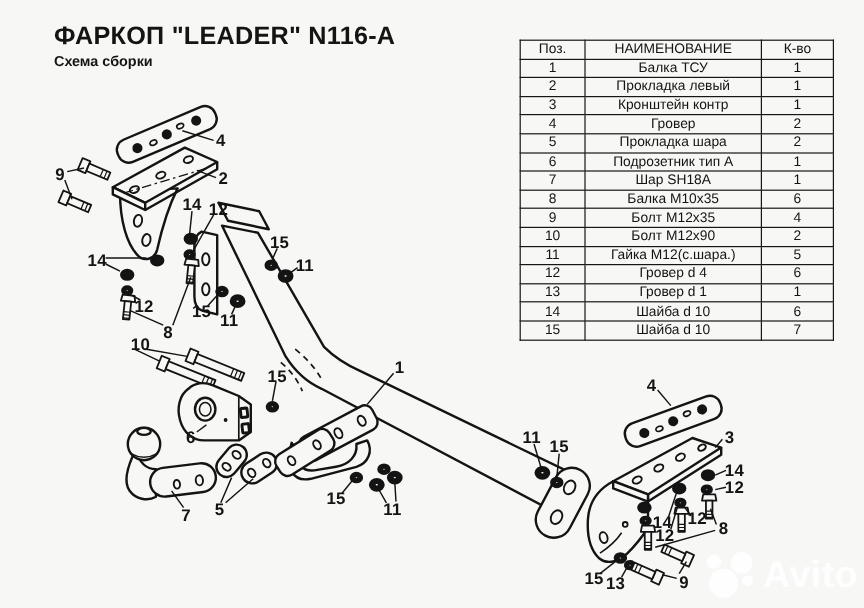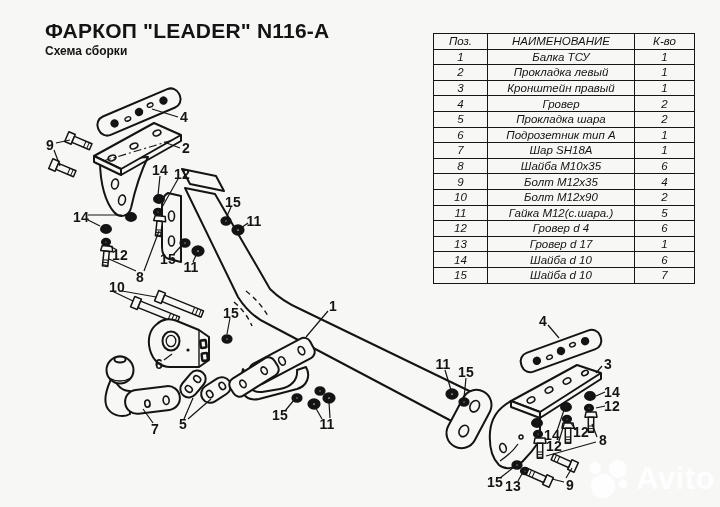--- a/index.html
+++ b/index.html
@@ -13,21 +13,21 @@
   .title-block{position:absolute;left:45px;top:18px;line-height:1.22;}
   .title-line1{font-size:21px;font-weight:600;letter-spacing:.2px;}
   .title-line2{font-size:12px;font-weight:700;}
   table.parts{
     position:absolute;left:433px;top:33px;width:261px;
     border-collapse:collapse;table-layout:fixed;
     font-size:11.5px;
   }
   table.parts th,table.parts td{
     border:1.6px solid #161616;text-align:center;padding:0;height:14.6px;
-    line-height:1.05;font-weight:400;white-space:nowrap;overflow:hidden;font-style:italic;
+    line-height:1.05;font-weight:400;white-space:nowrap;overflow:hidden;
   }
   table.parts th{font-weight:400;}
   col.c-pos{width:54px;} col.c-name{width:147px;} col.c-qty{width:60px;}
   svg.diagram{position:absolute;left:0;top:0;}
   .co{
     position:absolute;transform:translate(-50%,-50%);
     font-size:14px;font-weight:700;color:#141414;letter-spacing:.2px;
   }
   .watermark{
     position:absolute;right:5px;bottom:6px;display:flex;align-items:center;gap:4px;
@@ -331,21 +331,21 @@
           <td>Балка ТСУ</td>
           <td>1</td>
         </tr>
       <tr>
           <td>2</td>
           <td>Прокладка левый</td>
           <td>1</td>
         </tr>
       <tr>
           <td>3</td>
-          <td>Кронштейн правый</td>
+          <td>Кронштейн контр</td>
           <td>1</td>
         </tr>
       <tr>
           <td>4</td>
           <td>Гровер</td>
           <td>2</td>
         </tr>
       <tr>
           <td>5</td>
           <td>Прокладка шара</td>
@@ -356,21 +356,21 @@
           <td>Подрозетник тип А</td>
           <td>1</td>
         </tr>
       <tr>
           <td>7</td>
           <td>Шар SH18A</td>
           <td>1</td>
         </tr>
       <tr>
           <td>8</td>
-          <td>Шайба М10х35</td>
+          <td>Балка М10х35</td>
           <td>6</td>
         </tr>
       <tr>
           <td>9</td>
           <td>Болт М12х35</td>
           <td>4</td>
         </tr>
       <tr>
           <td>10</td>
           <td>Болт М12х90</td>
@@ -381,21 +381,21 @@
           <td>Гайка М12(с.шара.)</td>
           <td>5</td>
         </tr>
       <tr>
           <td>12</td>
           <td>Гровер d 4</td>
           <td>6</td>
         </tr>
       <tr>
           <td>13</td>
-          <td>Гровер d 17</td>
+          <td>Гровер d 1</td>
           <td>1</td>
         </tr>
       <tr>
           <td>14</td>
           <td>Шайба d 10</td>
           <td>6</td>
         </tr>
       <tr>
           <td>15</td>
           <td>Шайба d 10</td>

